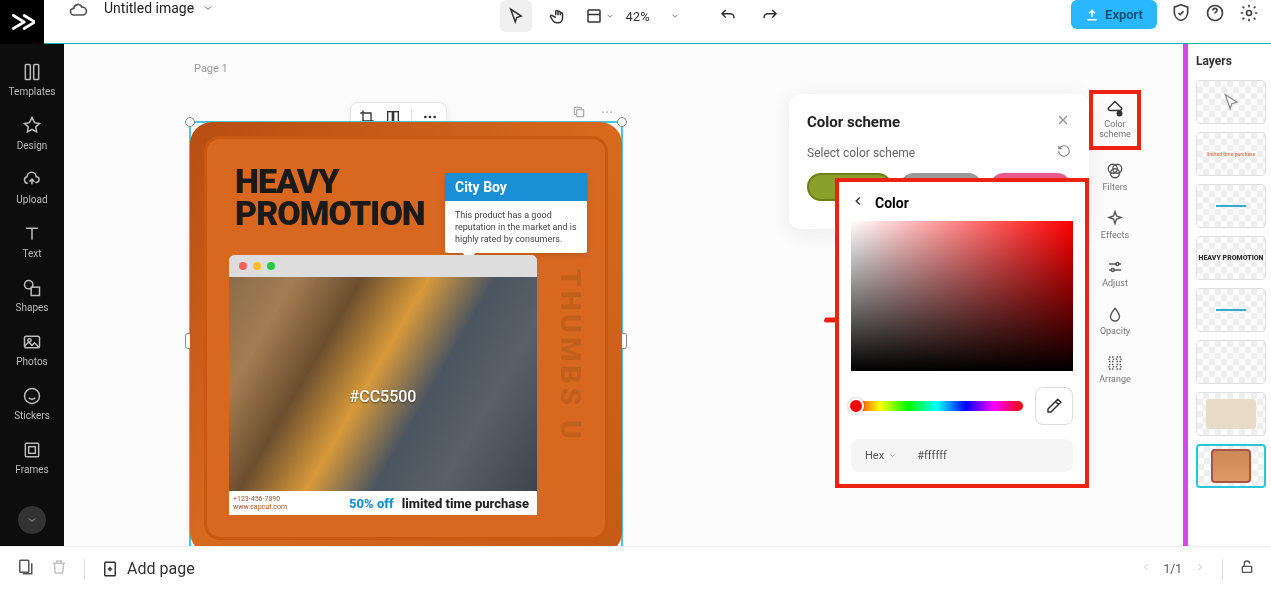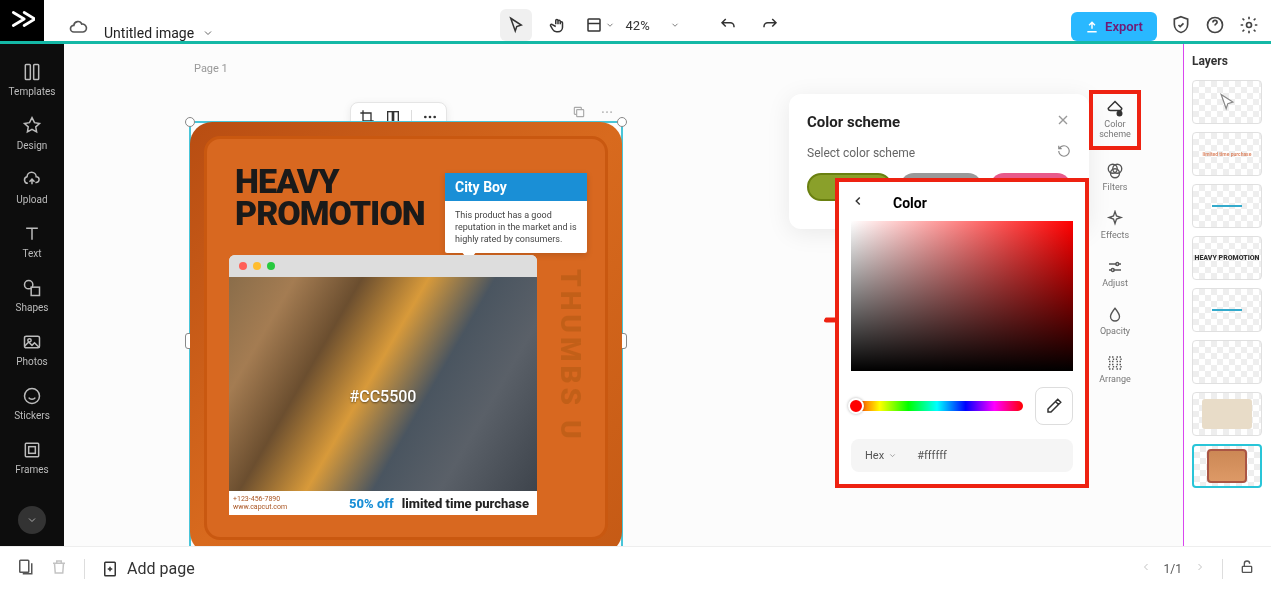--- a/index.html
+++ b/index.html
@@ -1,27 +1,27 @@
 <!DOCTYPE html>
 <html><head>
 <meta charset="utf-8">
 <style>
 *{margin:0;padding:0;box-sizing:border-box;font-family:-apple-system,BlinkMacSystemFont,"Segoe UI",Roboto,sans-serif}
 body{width:1271px;height:590px;overflow:hidden;background:#fff;display:flex;flex-direction:column}
-.topbar{height:44px;display:flex;align-items:flex-end;padding:0 12px;border-bottom:3px solid #14b8a6;gap:16px}
+.topbar{height:44px;display:flex;align-items:flex-start;padding:0 12px;border-bottom:1px solid #14b8a6;gap:16px}
 .logo{width:44px;height:44px;background:#000;display:flex;align-items:center;justify-content:center;margin-left:-12px;margin-right:8px}
 .logo svg{width:26px;height:26px}
 .cloud-icon{color:#555}
 .doc-title{font-size:14px;color:#222;display:flex;align-items:center;gap:8px;cursor:pointer}
 .top-center{margin-left:auto;display:flex;align-items:center;gap:10px}
 .tool-btn{width:32px;height:32px;border-radius:6px;display:flex;align-items:center;justify-content:center;color:#444;cursor:pointer}
 .tool-btn.active{background:#f0f0f0}
 .zoom-display{font-size:13px;color:#333;display:flex;align-items:center;gap:20px}
 .top-right{margin-left:auto;display:flex;align-items:center;gap:14px}
-.export-btn{background:#29b8ff;color:#701a75;border:none;border-radius:6px;padding:7px 14px;font-size:13px;font-weight:600;display:flex;align-items:center;gap:6px;cursor:pointer}
+.export-btn{background:#29b8ff;color:#0c4a6e;border:none;border-radius:6px;padding:7px 14px;font-size:13px;font-weight:600;display:flex;align-items:center;gap:6px;cursor:pointer}
 .main{flex:1;display:flex;overflow:hidden}
 .leftbar{width:64px;background:#0d0d0d;display:flex;flex-direction:column;align-items:center;padding-top:10px;gap:4px}
 .left-item{width:64px;height:50px;display:flex;flex-direction:column;align-items:center;justify-content:center;color:#bbb;font-size:10px;gap:4px;cursor:pointer}
 .left-item svg{width:20px;height:20px}
 .left-more{margin-top:auto;margin-bottom:12px;width:28px;height:28px;border-radius:50%;background:#333;display:flex;align-items:center;justify-content:center;color:#aaa}
 .canvas-area{flex:1;background:#fcfcfc;position:relative;overflow:hidden}
 .page-label{position:absolute;top:18px;left:130px;font-size:11px;color:#999}
 .floating-tools{position:absolute;top:58px;left:286px;background:#fff;border:1px solid #e5e5e5;border-radius:8px;box-shadow:0 2px 8px rgba(0,0,0,0.08);display:flex;align-items:center;padding:6px 8px;gap:10px}
 .floating-tools .sep{width:1px;height:18px;background:#ddd}
 .mini-icons{position:absolute;top:60px;left:508px;display:flex;gap:14px;color:#aaa}
@@ -49,32 +49,32 @@
 .arrow1{top:62px;right:179px;transform:rotate(-15deg)}
 .arrow2{top:262px;right:318px;transform:rotate(25deg)}
 .panel{position:absolute;top:50px;right:94px;width:300px;background:#fff;border-radius:12px;box-shadow:0 4px 24px rgba(0,0,0,0.08);padding:18px}
 .panel-head{display:flex;align-items:center;justify-content:space-between;margin-bottom:12px}
 .panel-title{font-size:15px;font-weight:700;color:#222}
 .panel-close{color:#999;cursor:pointer}
 .panel-sub{display:flex;align-items:center;justify-content:space-between;font-size:12px;color:#666;margin-bottom:12px}
 .scheme-row{display:flex;gap:8px;margin-bottom:10px}
 .scheme-sw{flex:1;height:28px;border-radius:14px}
 .color-pop{position:absolute;top:134px;right:94px;width:254px;background:#fff;border:4px solid #e21;padding:12px}
-.color-head{display:flex;align-items:center;gap:28px;font-size:14px;font-weight:700;margin-bottom:10px}
+.color-head{display:flex;align-items:center;gap:10px;font-size:14px;font-weight:700;margin-bottom:10px}
 .sv-box{width:100%;height:150px;background:linear-gradient(to top,#000,transparent),linear-gradient(to right,#fff,#ff0000);margin-bottom:16px;position:relative}
 .hue-row{display:flex;align-items:center;gap:12px;margin-bottom:14px}
 .hue-bar{flex:1;height:10px;border-radius:5px;background:linear-gradient(to right,#f00,#ff0,#0f0,#0ff,#00f,#f0f,#f00);position:relative}
 .hue-handle{position:absolute;left:-3px;top:-3px;width:16px;height:16px;border-radius:50%;background:#f00;border:2px solid #fff;box-shadow:0 0 3px rgba(0,0,0,0.3)}
 .eyedrop{width:38px;height:38px;border:1px solid #ddd;border-radius:8px;display:flex;align-items:center;justify-content:center}
 .hex-row{background:#f5f5f5;border-radius:8px;padding:10px 14px;display:flex;align-items:center;gap:20px;font-size:11px;color:#555}
 .rightcol{position:absolute;top:50px;right:44px;width:48px;display:flex;flex-direction:column;align-items:center;gap:6px}
 .rc-item{display:flex;flex-direction:column;align-items:center;gap:2px;font-size:9px;color:#777;padding:6px 0;cursor:pointer}
 .rc-item svg{width:18px;height:18px}
 .rc-item.boxed{border:4px solid #e21;padding:6px;margin-top:-4px}
-.layers-panel{width:88px;background:#fff;border-left:1px solid #d946ef;padding:10px 8px;display:flex;flex-direction:column;gap:8px;overflow-y:auto}
+.layers-panel{width:88px;background:#fff;border-left:5px solid #d946ef;padding:10px 8px;display:flex;flex-direction:column;gap:8px;overflow-y:auto}
 .layers-title{font-size:12px;font-weight:700;color:#333;margin-bottom:4px}
 .layer-thumb{width:70px;height:44px;border:1px solid #e0e0e0;border-radius:4px;background:repeating-conic-gradient(#eee 0 25%,#fff 0 50%) 0 0/12px 12px;display:flex;align-items:center;justify-content:center;font-size:6px;color:#333;text-align:center;cursor:pointer;position:relative;overflow:hidden}
 .layer-thumb.sel{border:2px solid #29c5d8}
 .bottombar{height:44px;border-top:1px solid #eee;display:flex;align-items:center;padding:0 16px;gap:16px}
 .add-page{display:flex;align-items:center;gap:8px;font-size:16px;color:#333;cursor:pointer}
 .page-count{margin-left:auto;display:flex;align-items:center;gap:12px;font-size:12px;color:#555}
 </style>
 </head>
 <body>
 

